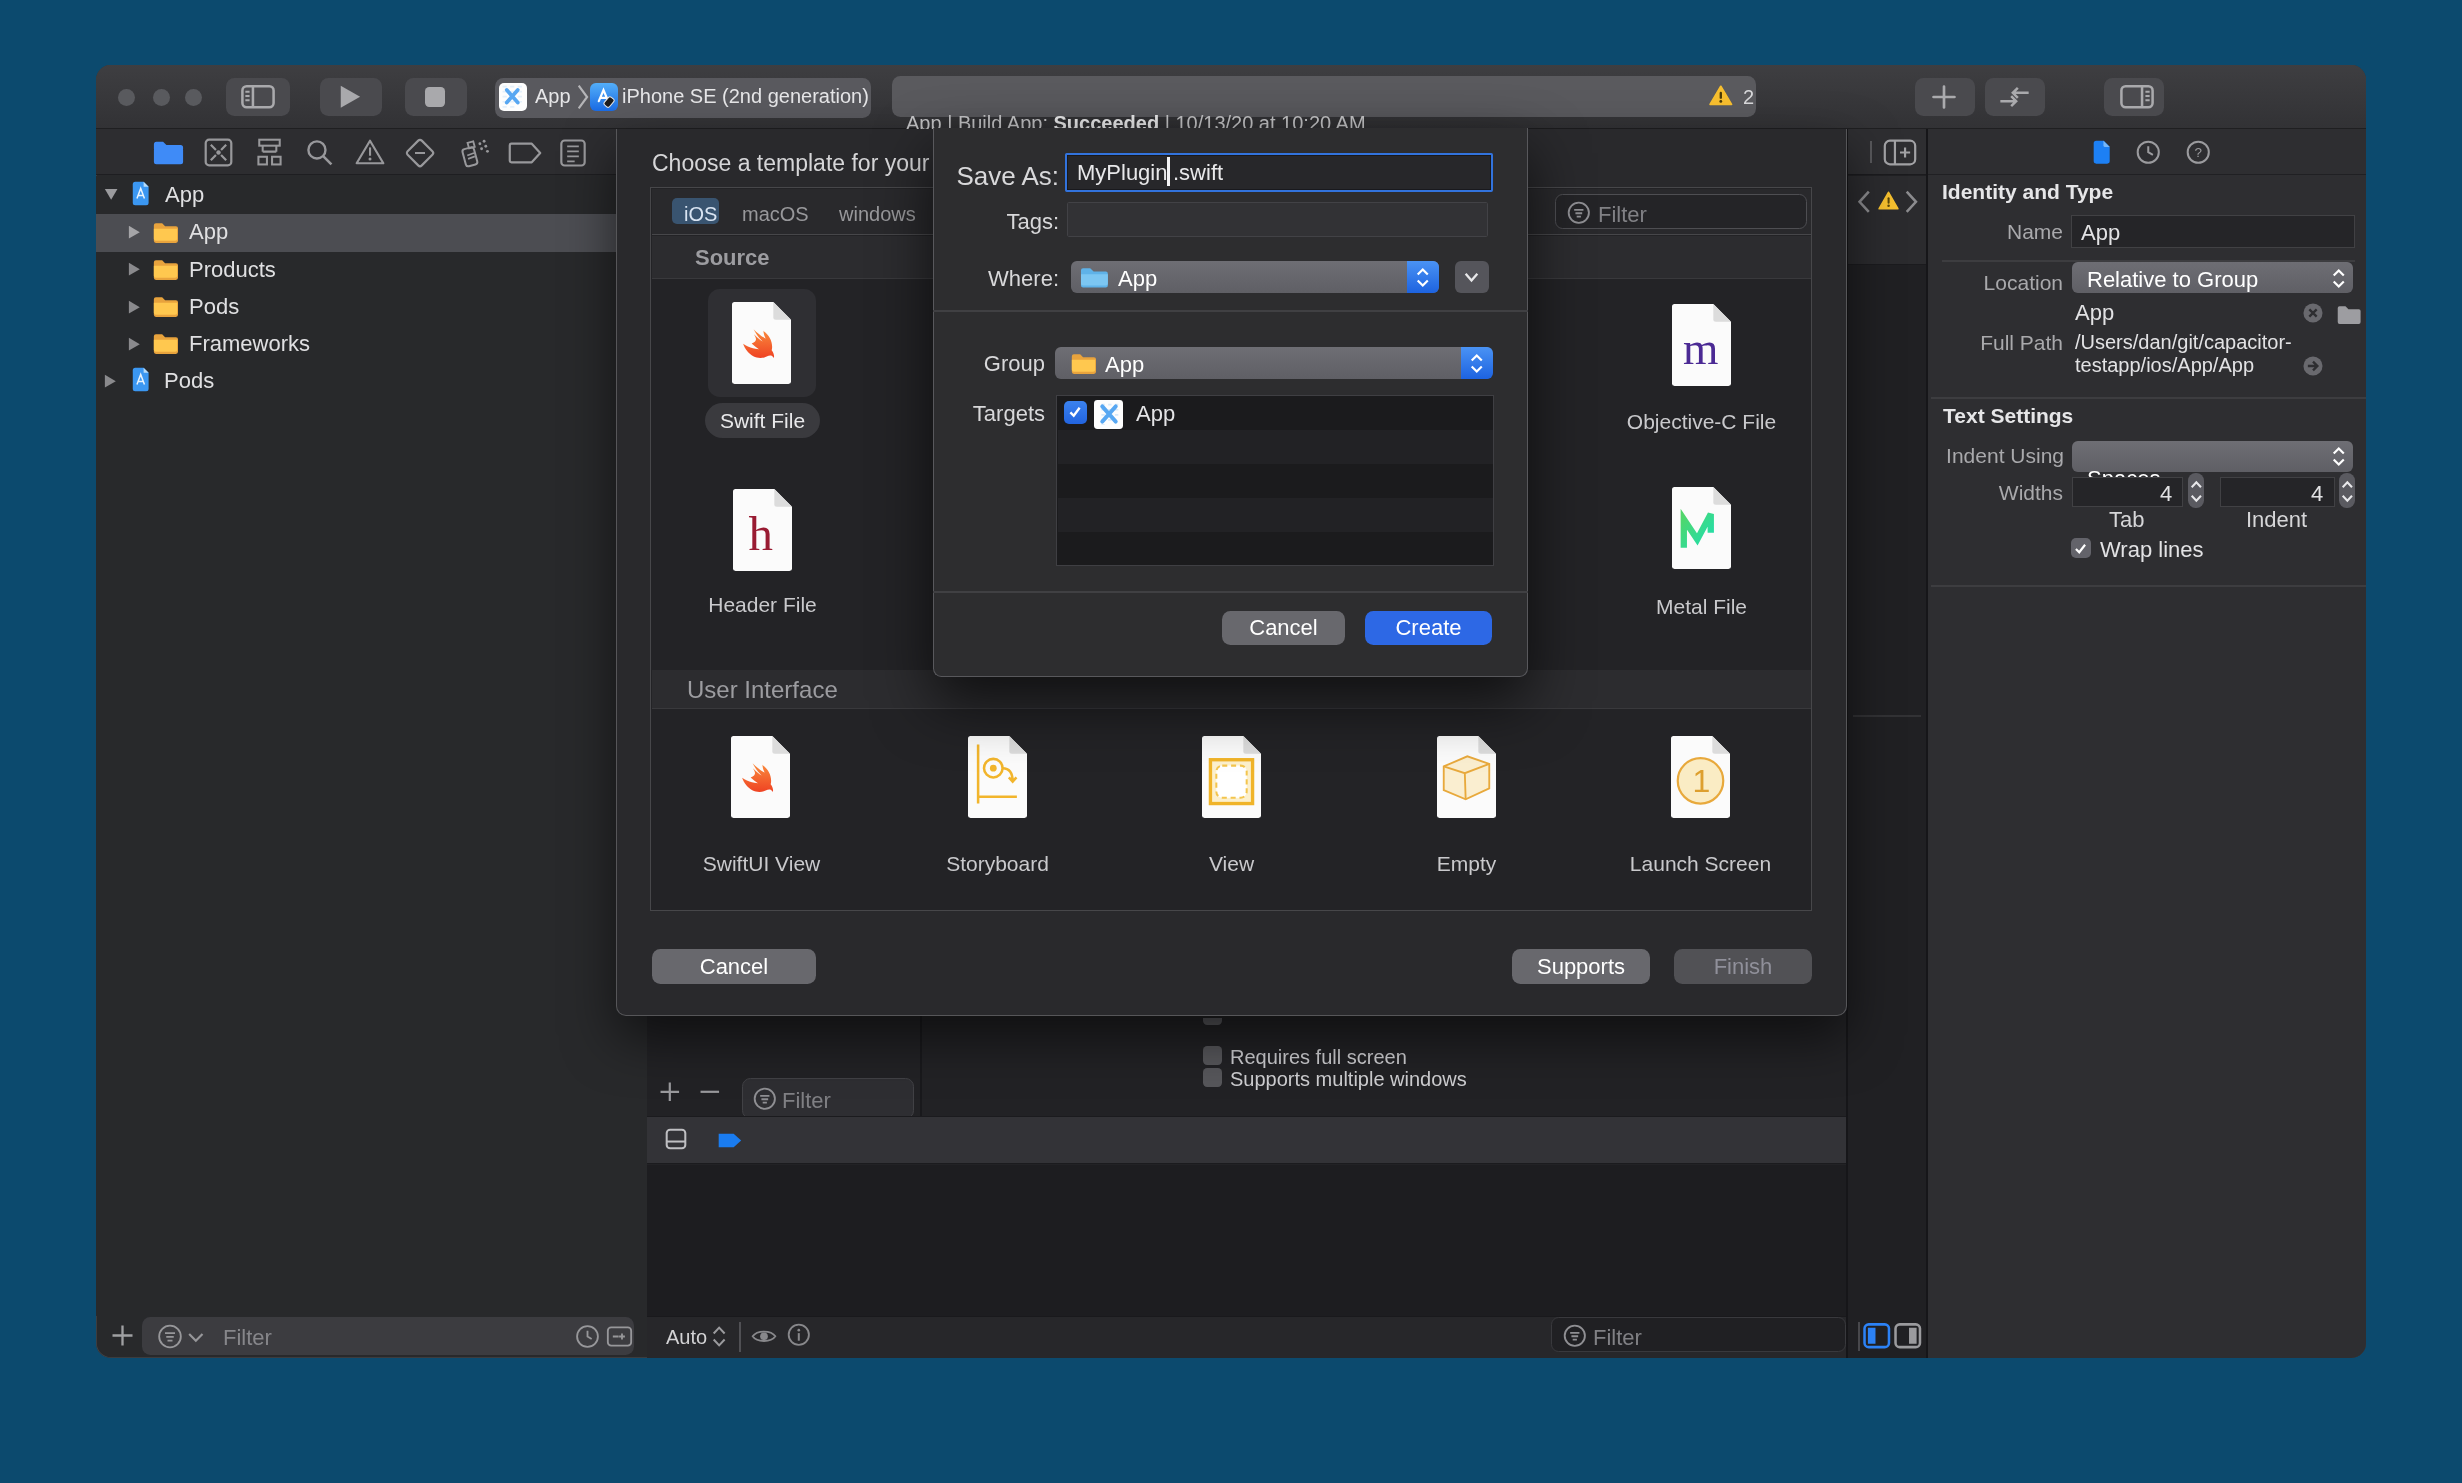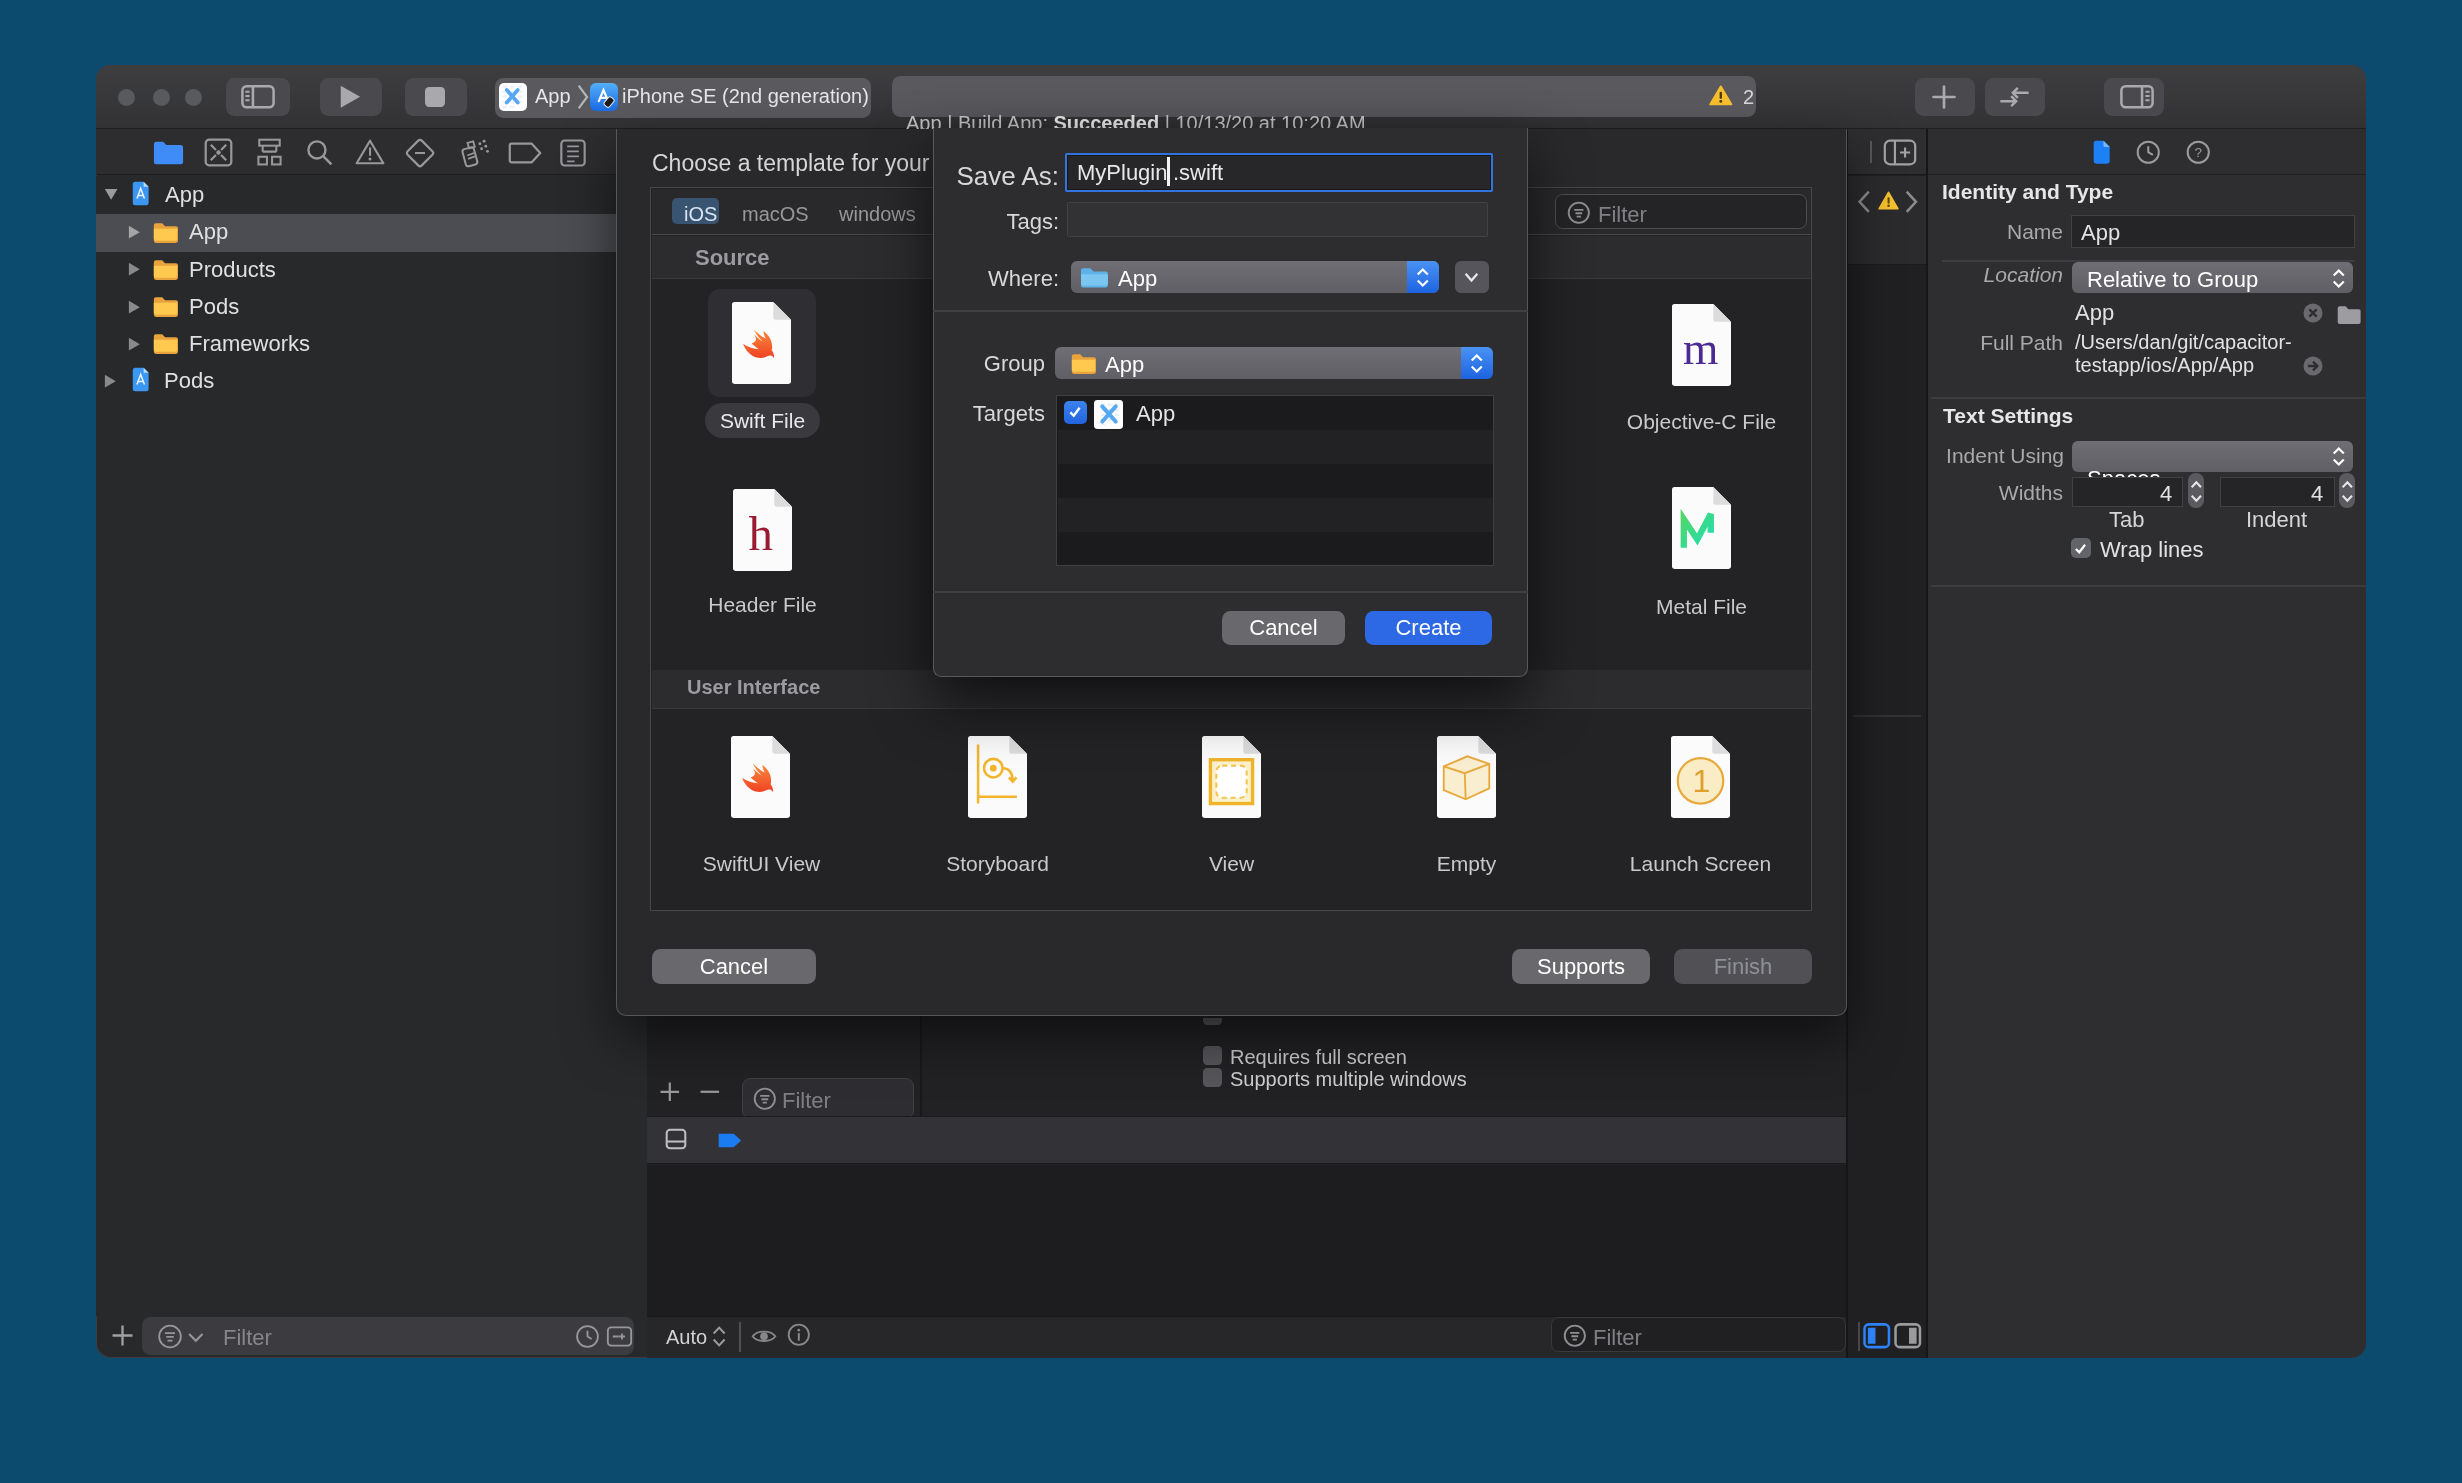--- a/index.html
+++ b/index.html
@@ -326,21 +326,21 @@
   <circle cx="14.5" cy="14.5" r="12.5" fill="none" stroke="#9b9b9e" stroke-width="2.4"></circle>
   <text x="14.5" y="20" text-anchor="middle" font-size="16" fill="#9b9b9e" font-family="Liberation Sans">?</text>
 </svg>
 
 <div class="abs txt" style="left:1846px;top:115px;font-size:21px;font-weight:bold;color:#e6e6e8;">Identity and Type</div>
 <div class="abs ilabel txt" style="left:1798px;top:155px;width:169px;">Name</div>
 <div class="abs ifield" style="left:1975px;top:150px;width:284px;height:33px;"></div>
 <div class="abs txt" style="left:1985px;top:155px;font-size:22px;color:#e2e2e4;">App</div>
 <div class="abs seplineR" style="left:1846px;top:195px;width:413px;"></div>
 
-<div class="abs ilabel txt" style="left:1798px;top:198px;width:169px;font-style:italic;">Location</div>
+<div class="abs ilabel txt" style="left:1798px;top:206px;width:169px;">Location</div>
 <div class="abs popup" style="left:1976px;top:197px;width:281px;height:31px;"></div>
 <div class="abs txt plabel" style="left:1991px;top:202px;">Relative to Group</div>
 <svg class="abs" style="left:2236px;top:203px;" width="13.5" height="21" viewBox="0 0 16 25">
   <path d="M2,9 L8,3 L14,9 M2,16 L8,22 L14,16" stroke="#fff" stroke-width="2.6" fill="none"></path>
 </svg>
 <div class="abs txt" style="left:1979px;top:235px;font-size:22px;color:#e2e2e4;">App</div>
 <svg class="abs" style="left:2206px;top:237px;" width="22" height="22" viewBox="0 0 30 30">
   <circle cx="15" cy="15" r="13" fill="#69696e"></circle>
   <path d="M10,10 L20,20 M20,10 L10,20" stroke="#2e2e31" stroke-width="3.2"></path>
 </svg>
@@ -445,21 +445,21 @@
   <defs>
           <linearGradient id="mtg" x1="0" y1="0" x2="1" y2="1">
     <stop offset="0" stop-color="#51d66a"></stop>
             <stop offset="1" stop-color="#1ddfb2"></stop>
   </linearGradient>
         </defs>
 </svg>
 <div class="abs tmplabel" style="left:1521px;top:530px;width:169px;">Metal File</div>
 
 <div class="abs" style="left:556px;top:605px;width:1159px;height:39px;background:#2c2c2f;border-bottom:1.7px solid #39393c;"></div>
-<div class="abs txt" style="left:591px;top:611px;font-size:20px;font-weight:bold;color:#9c9ca0;">User Interface</div>
+<div class="abs txt" style="left:591px;top:611px;font-size:24px;font-weight:normal;color:#9c9ca0;">User Interface</div>
 
 <svg class="abs page" style="left:635px;top:671px;" width="59" height="82" viewBox="0 0 70 97">
   <path d="M0,3 a3,3 0 0 1 3,-3 H49 L70,21 V94 a3,3 0 0 1 -3,3 H3 a3,3 0 0 1 -3,-3 Z" fill="#fbfbfb"></path>
   <path d="M49,0 L70,21 H52 a3,3 0 0 1 -3,-3 Z" fill="#dcdcdc"></path>
   <g transform="translate(13,29) scale(1.84)">
   <path d="M13.228 2.92c4.167 2.822 6.37 8.005 5.33 12.186-.013.06-.03.118-.046.177l.018.015c2.08 2.558 1.512 5.267 1.245 4.748-1.09-2.118-3.1-1.47-4.12-.943a6.48 6.48 0 0 1-.382.197l-.015.008-.025.015a8.632 8.632 0 0 1-3.9.924c-3.22.03-6.25-1.613-8.525-4.312-1.19-1.404-2.1-3.064-2.7-4.873.486.36.985.69 1.513.983 2.1 1.167 4.3 1.942 6.42 2.32a11.57 11.57 0 0 0 2.24.214c-1.662-1.035-3.24-2.297-4.66-3.717C9.907 9.18 8.29 7.19 7.073 5.003c1.37 1.465 2.9 2.8 4.52 3.972.37.27.75.53 1.13.78a27.574 27.574 0 0 0-.792-.895C9.87 6.647 8.05 4.136 6.87 1.67c2.15 2.2 4.5 4.15 7.03 5.72.23.144.46.284.69.42a8.439 8.439 0 0 0-.314-.84c-.74-1.742-1.2-3.566-1.048-5.05z" fill="url(#swg)"></path>
   </g>
 </svg>
 <div class="abs tmplabel" style="left:581px;top:787px;width:169px;">SwiftUI View</div>
 <svg class="abs page" style="left:872px;top:671px;" width="59" height="82" viewBox="0 0 70 97">

